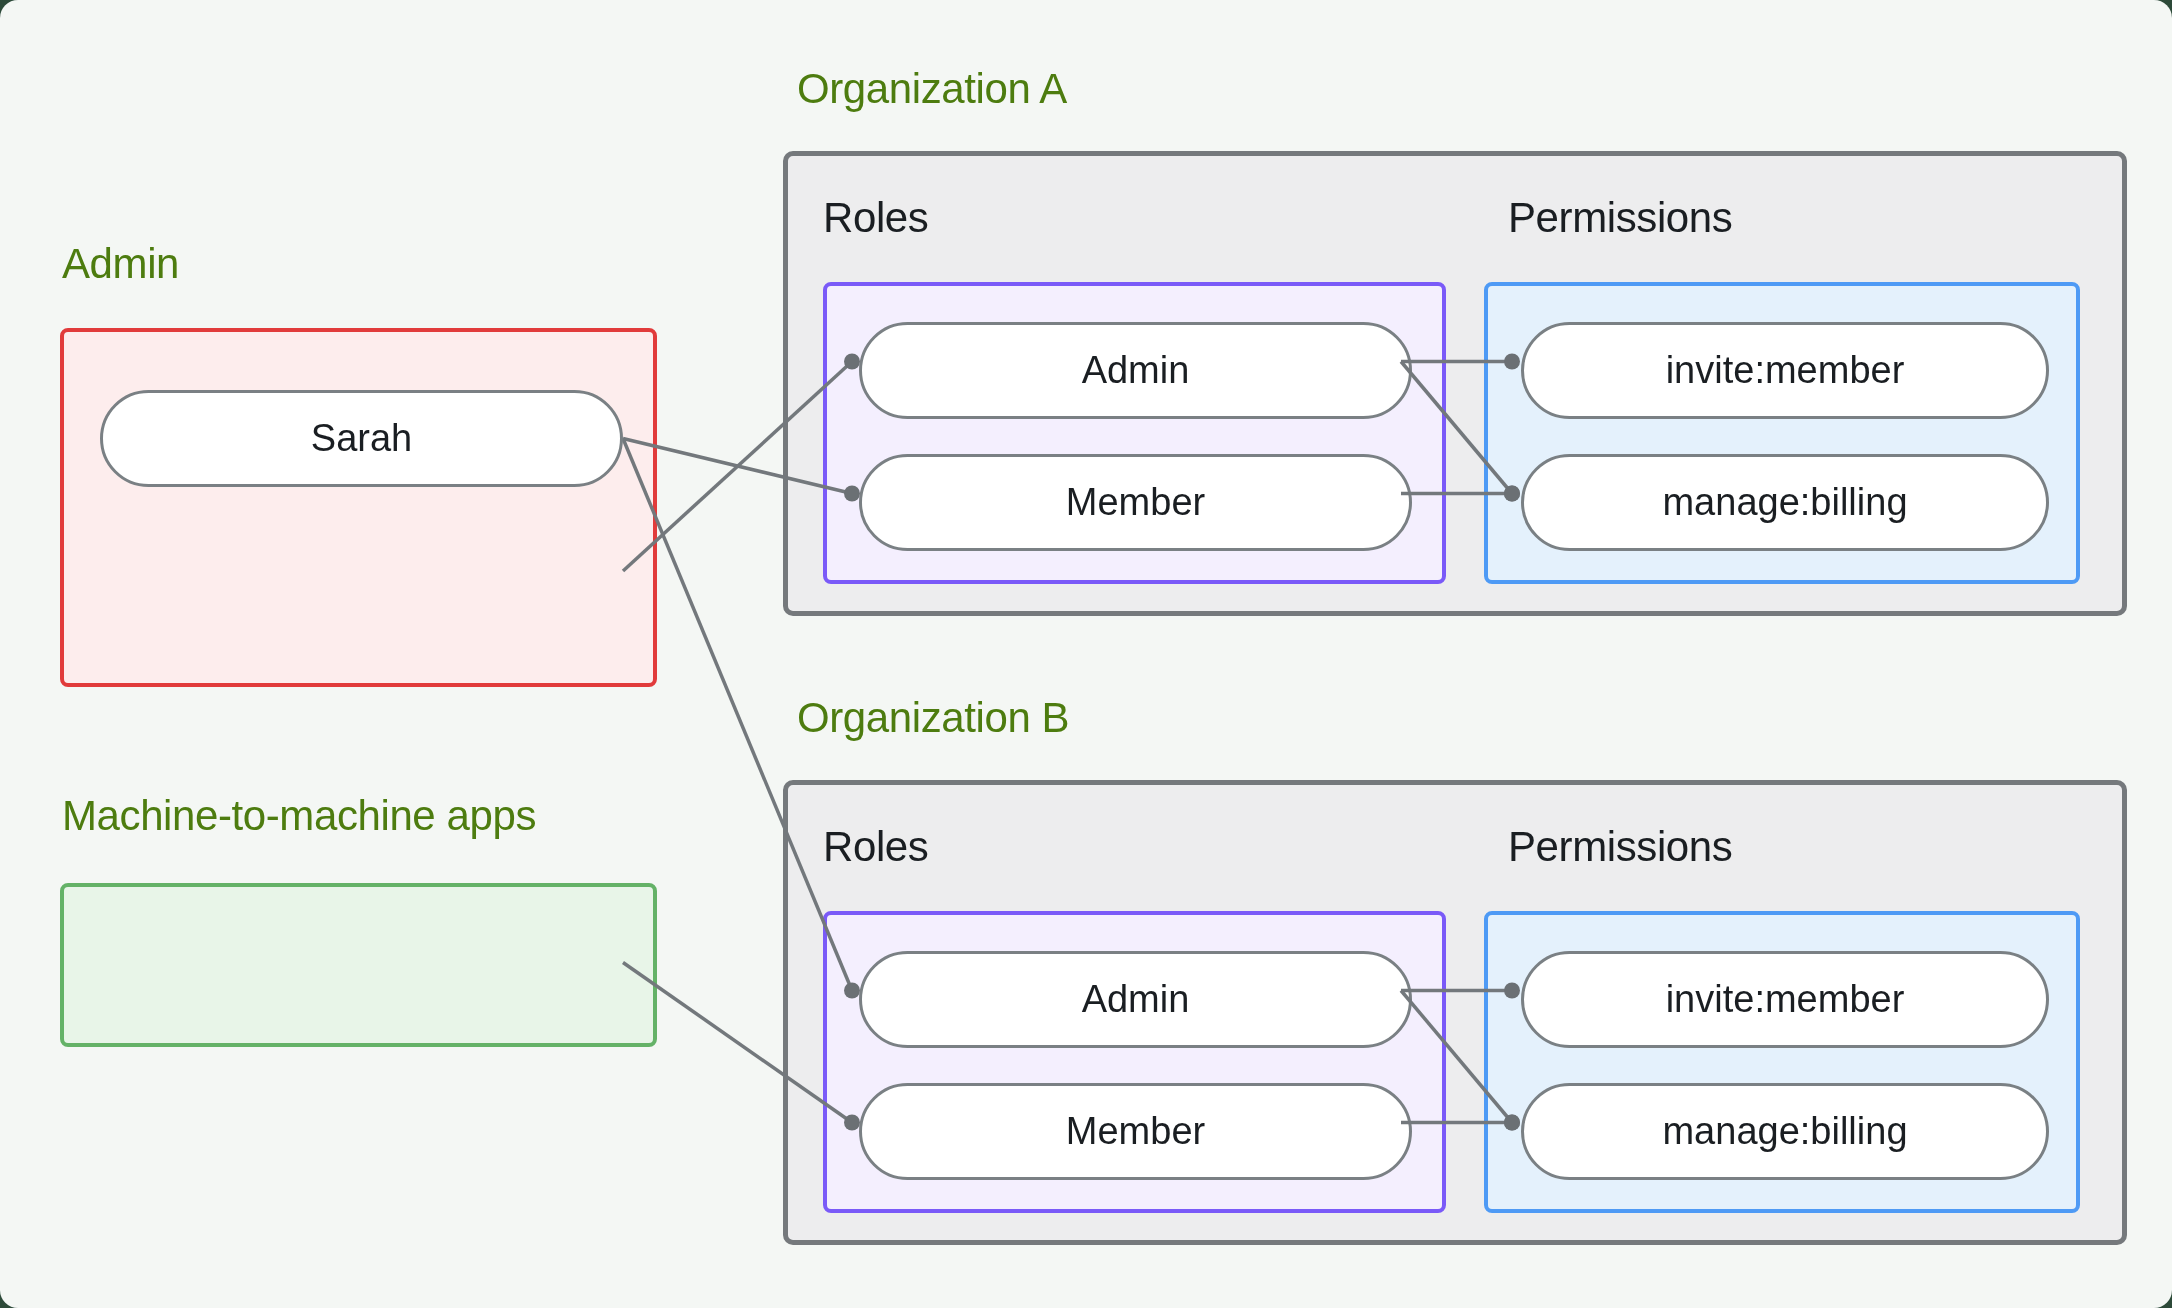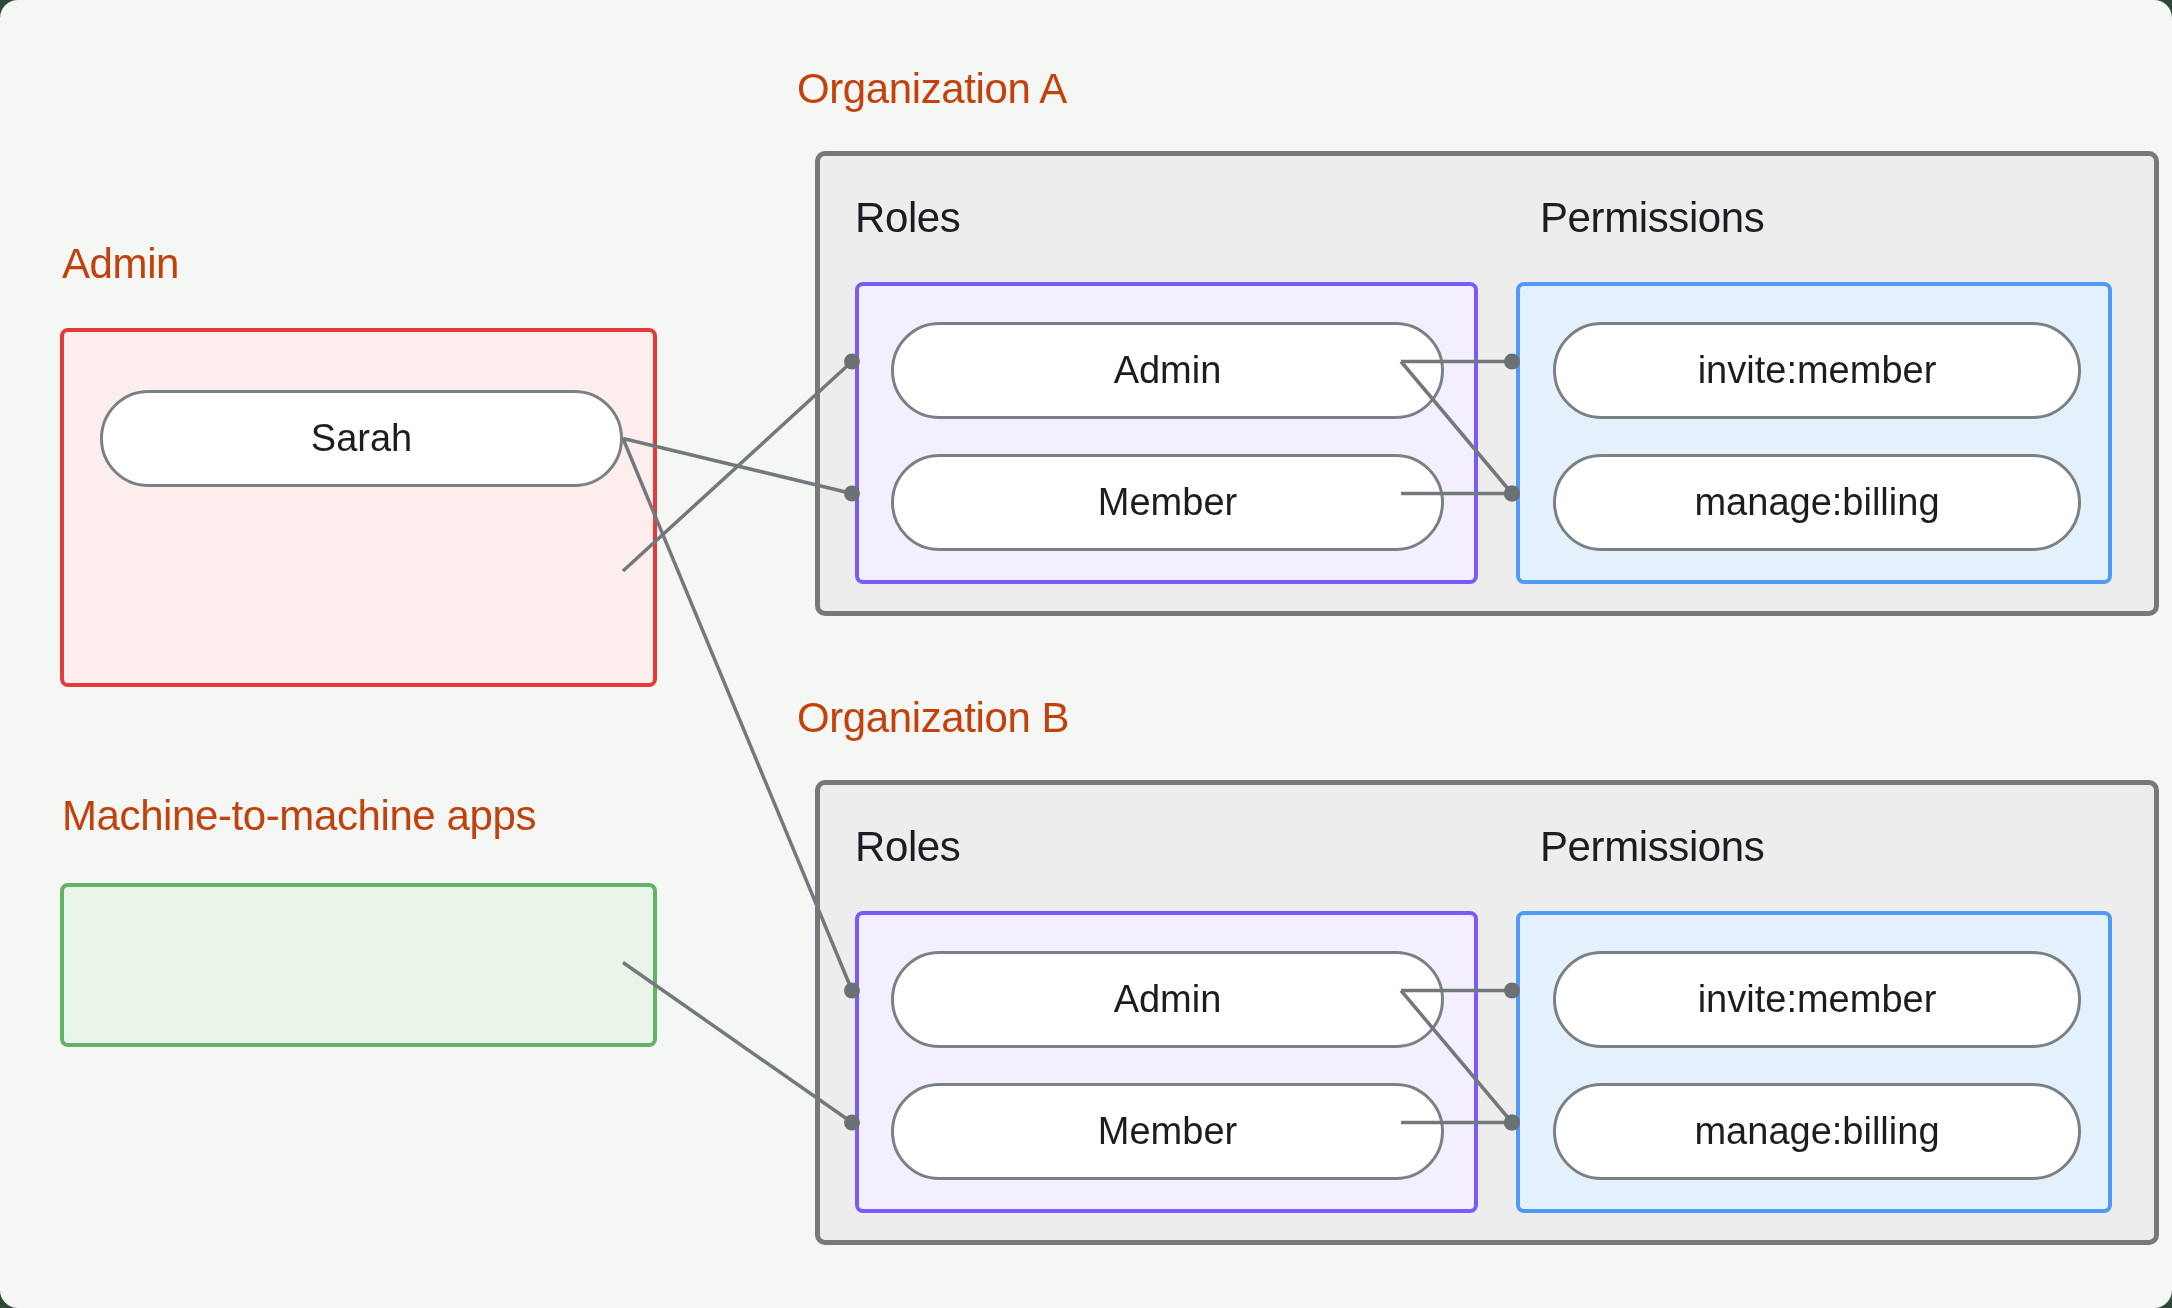--- a/index.html
+++ b/index.html
@@ -9,29 +9,29 @@
     background:#f4f7f4;
     border-radius:18px;
     overflow:hidden;
     font-family:"Liberation Sans","DejaVu Sans",sans-serif;
     color:#1a1e22;
   }
   .edges-layer{position:absolute;left:0;top:0;width:2172px;height:1308px;z-index:1;pointer-events:none;}
   .label{
     position:absolute;z-index:2;
     font-size:42px;font-weight:500;letter-spacing:-0.4px;
-    color:#c2410c;white-space:nowrap;line-height:1.2;
+    color:#4d7c0f;white-space:nowrap;line-height:1.2;
   }
   .group-box{position:absolute;z-index:0;box-sizing:border-box;border-radius:8px;}
   .users-box{left:60px;top:328px;width:597px;height:359px;background:#fdeded;border:4px solid #e13b3b;}
   .m2m-box{left:60px;top:883px;width:597px;height:164px;background:#e8f5e8;border:4px solid #64b267;}
   .org-box{
     position:absolute;z-index:0;box-sizing:border-box;
     width:1344px;height:465px;
-    background:#ededee;border:5px solid #75797c;border-radius:10px;margin-left:32px;
+    background:#ededee;border:5px solid #75797c;border-radius:10px;
   }
   .org-a{left:783px;top:151px;}
   .org-b{left:783px;top:780px;}
   .inner-label{position:absolute;font-size:42px;font-weight:500;letter-spacing:-0.4px;white-space:nowrap;line-height:1.2;}
   .roles-label{left:35px;top:37px;}
   .perms-label{left:720px;top:37px;}
   .roles-box{
     position:absolute;box-sizing:border-box;
     left:35px;top:126px;width:623px;height:302px;
     background:#f4effe;border:4px solid #7a5af8;border-radius:8px;

